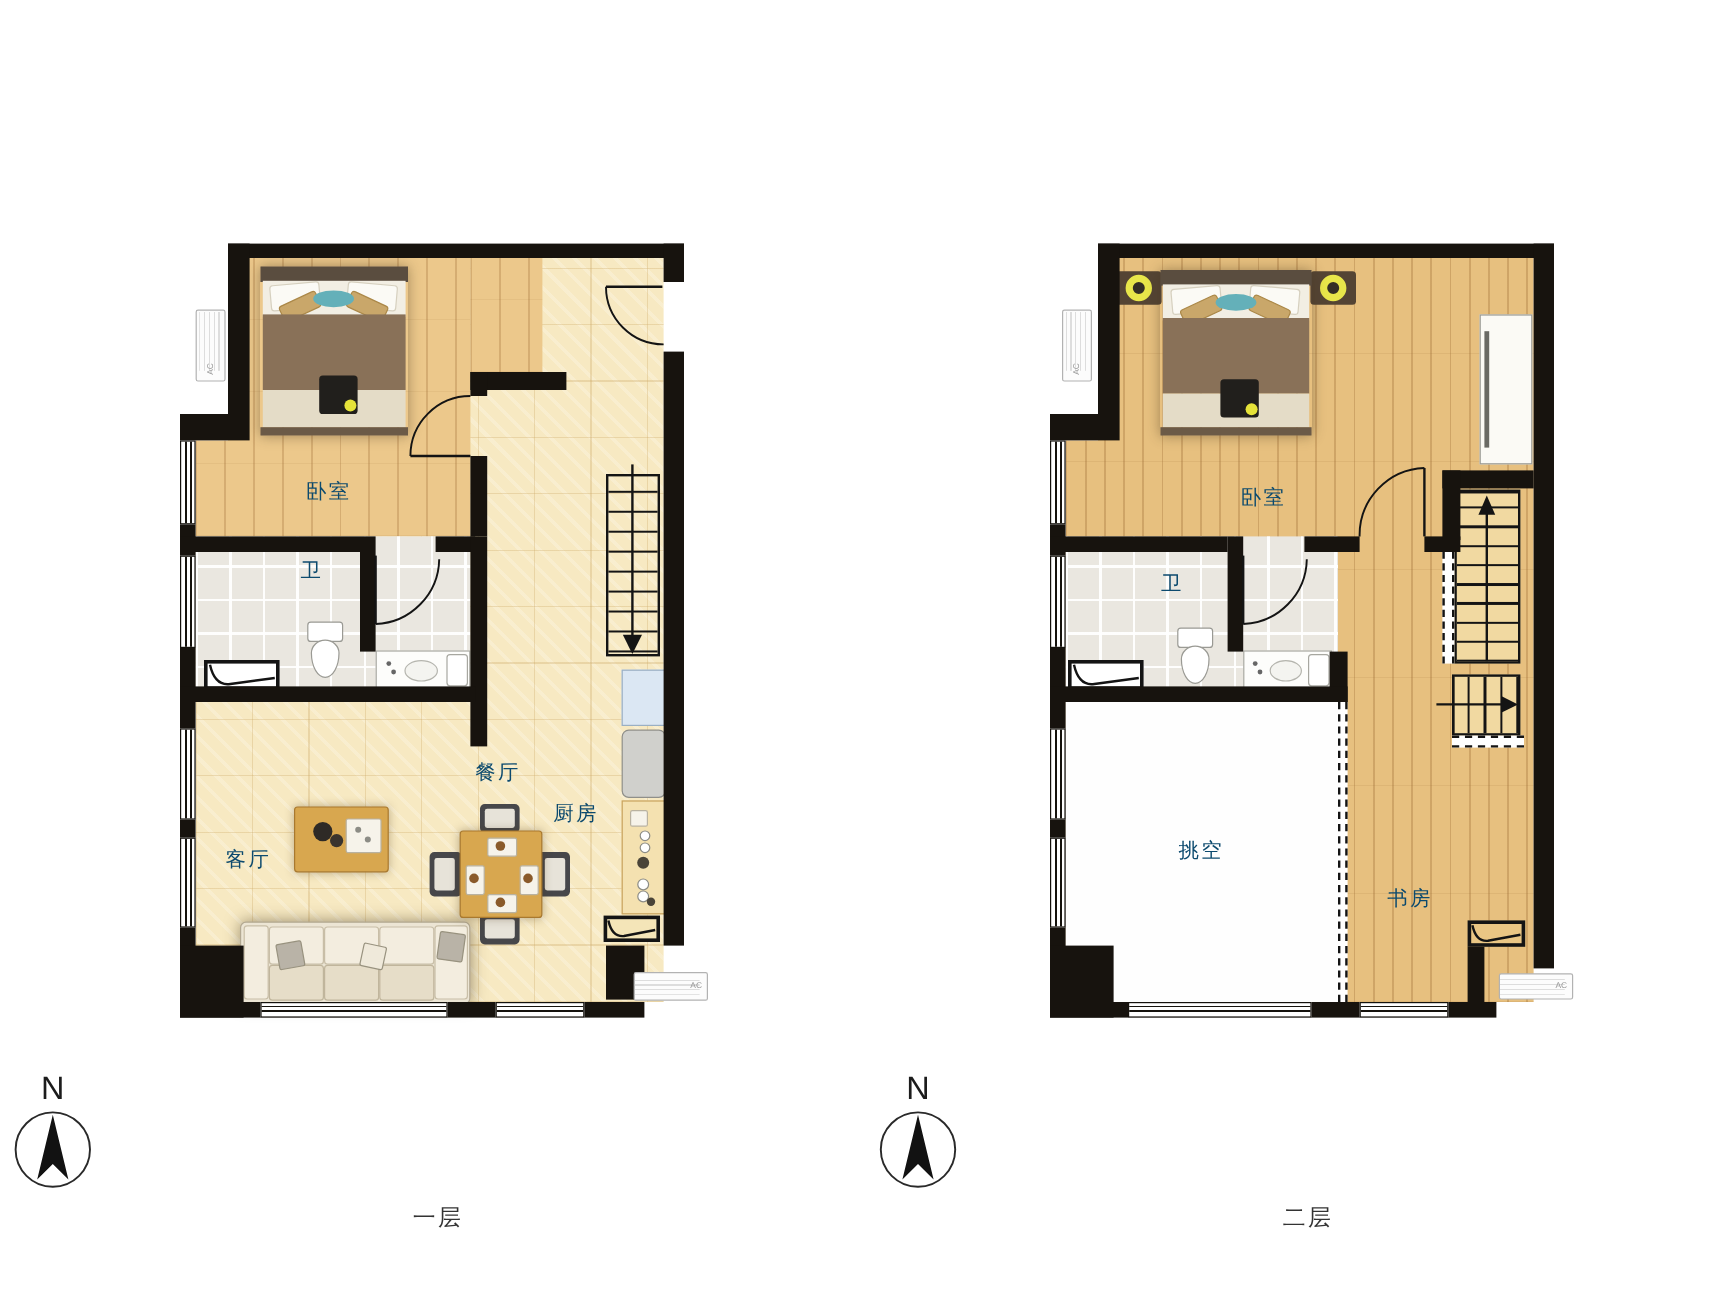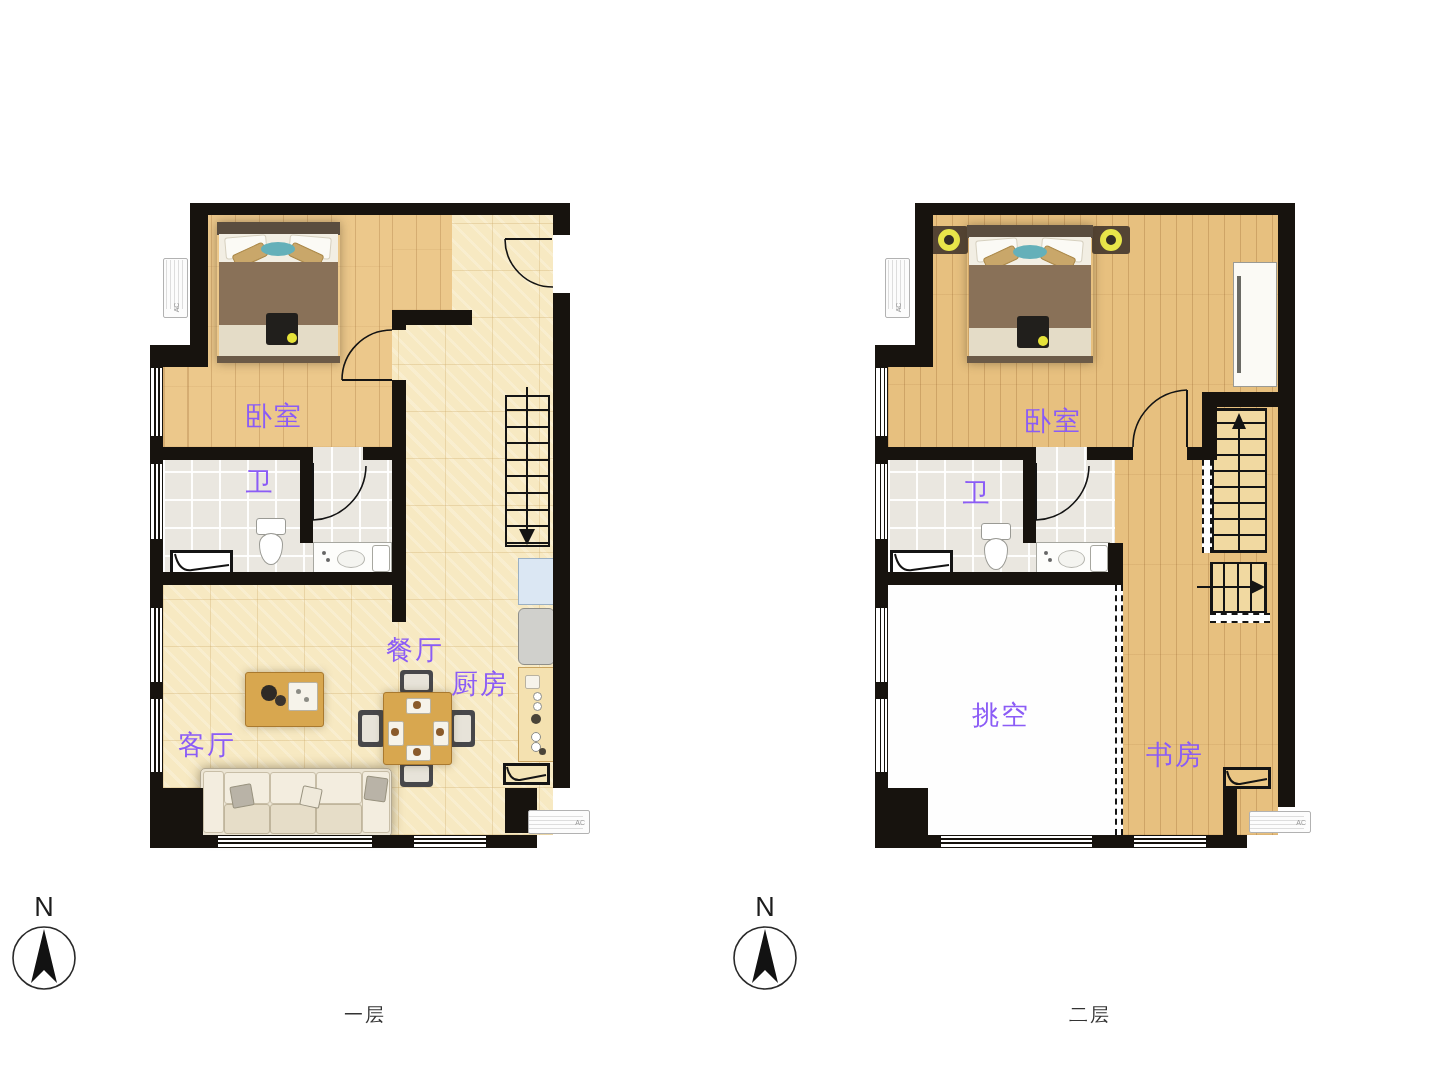--- a/index.html
+++ b/index.html
@@ -34,21 +34,21 @@
     background-image:repeating-linear-gradient(90deg, #141414 0 2px, transparent 2px 13.5px);background-position:11px 0;}
   .dashv{position:absolute;background:#fff;border-left:2px dashed #141414;border-right:2px dashed #141414;box-sizing:border-box;}
   .dashh{position:absolute;background:#fff;border-top:2px dashed #141414;border-bottom:2px dashed #141414;box-sizing:border-box;}
   .flue{position:absolute;border:3px solid #141414;box-sizing:border-box;background:#fff;}
   .ac{position:absolute;background:#fcfcfc;border:1px solid #b2b2b2;border-radius:2px;box-sizing:border-box;}
   .ac-v{background-image:repeating-linear-gradient(90deg,#ddd 0 1px,transparent 1px 4px);background-size:80% 85%;background-repeat:no-repeat;background-position:50% 15%;}
   .ac-h{background-image:repeating-linear-gradient(0deg,#ddd 0 1px,transparent 1px 4px);background-size:90% 70%;background-repeat:no-repeat;background-position:8% 50%;}
   .ac-label{position:absolute;font-size:7px;color:#979797;}
   .ac-v .ac-label{bottom:6px;left:50%;transform:translateX(-50%) rotate(-90deg);}
   .ac-h .ac-label{right:4px;top:50%;transform:translateY(-50%);}
-  .rlabel{position:absolute;font-size:27px;color:#8b5cf6;letter-spacing:2px;text-align:center;width:64px;}
+  .rlabel{position:absolute;font-size:17px;color:#0c4a6e;letter-spacing:2px;text-align:center;width:64px;}
   .rlabel.small{width:32px;}
   .floor-label{position:absolute;width:430px;text-align:center;font-size:19px;color:#333;letter-spacing:2px;}
   .overlay{position:absolute;left:0;top:0;pointer-events:none;}
   .furn{position:absolute;box-sizing:border-box;}
   .bed-head{position:absolute;background:#5a4d3f;}
   .bed-mat{position:absolute;background:#f2eee3;}
   .pillow{position:absolute;background:#fbfaf5;border:1px solid #d6d0bf;border-radius:3px;}
   .pillow.acc{background:#c9a76a;border-color:#ab8848;}
   .teal{position:absolute;background:#64b0b9;border-radius:50%;}
   .blanket{position:absolute;background:#897158;}
@@ -215,21 +215,21 @@
       <line x1="163" y1="268" x2="163" y2="325" stroke="#141414" stroke-width="2"></line>
       <path d="M 163 325 A 55 55 0 0 0 216 271" fill="none" stroke="#141414" stroke-width="1.6"></path>
       <line x1="377" y1="192" x2="377" y2="336" stroke="#141414" stroke-width="2"></line>
       <polygon points="369,334 385,334 377,350" fill="#141414"></polygon>
       <path d="M 25 359 Q 29 377 42 375 L 79 370" fill="none" stroke="#141414" stroke-width="2"></path>
       <path d="M 357 572 Q 360 586 370 585 L 396 580" fill="none" stroke="#141414" stroke-width="2"></path>
     </svg>
 
     <div class="rlabel" style="left:92px;top:203px;">卧室</div>
     <div class="rlabel small" style="left:94px;top:269px;">卫</div>
-    <div class="rlabel" style="left:25px;top:532px;">客厅</div>
+    <div class="rlabel" style="left:25px;top:510px;">客厅</div>
     <div class="rlabel" style="left:233px;top:437px;">餐厅</div>
     <div class="rlabel" style="left:298px;top:471px;">厨房</div>
   </section>
 
   <section class="plan" style="left:875px;top:195px;">
 
     <div class="wood2" style="left:13px;top:20px;width:390px;height:620px;"></div>
     <div class="bathtile" style="left:13px;top:252px;width:227px;height:138px;"></div>
     <div class="voidfloor" style="left:13px;top:390px;width:227px;height:250px;"></div>
     <div class="white" style="left:0;top:0;width:40px;height:172px;"></div>

